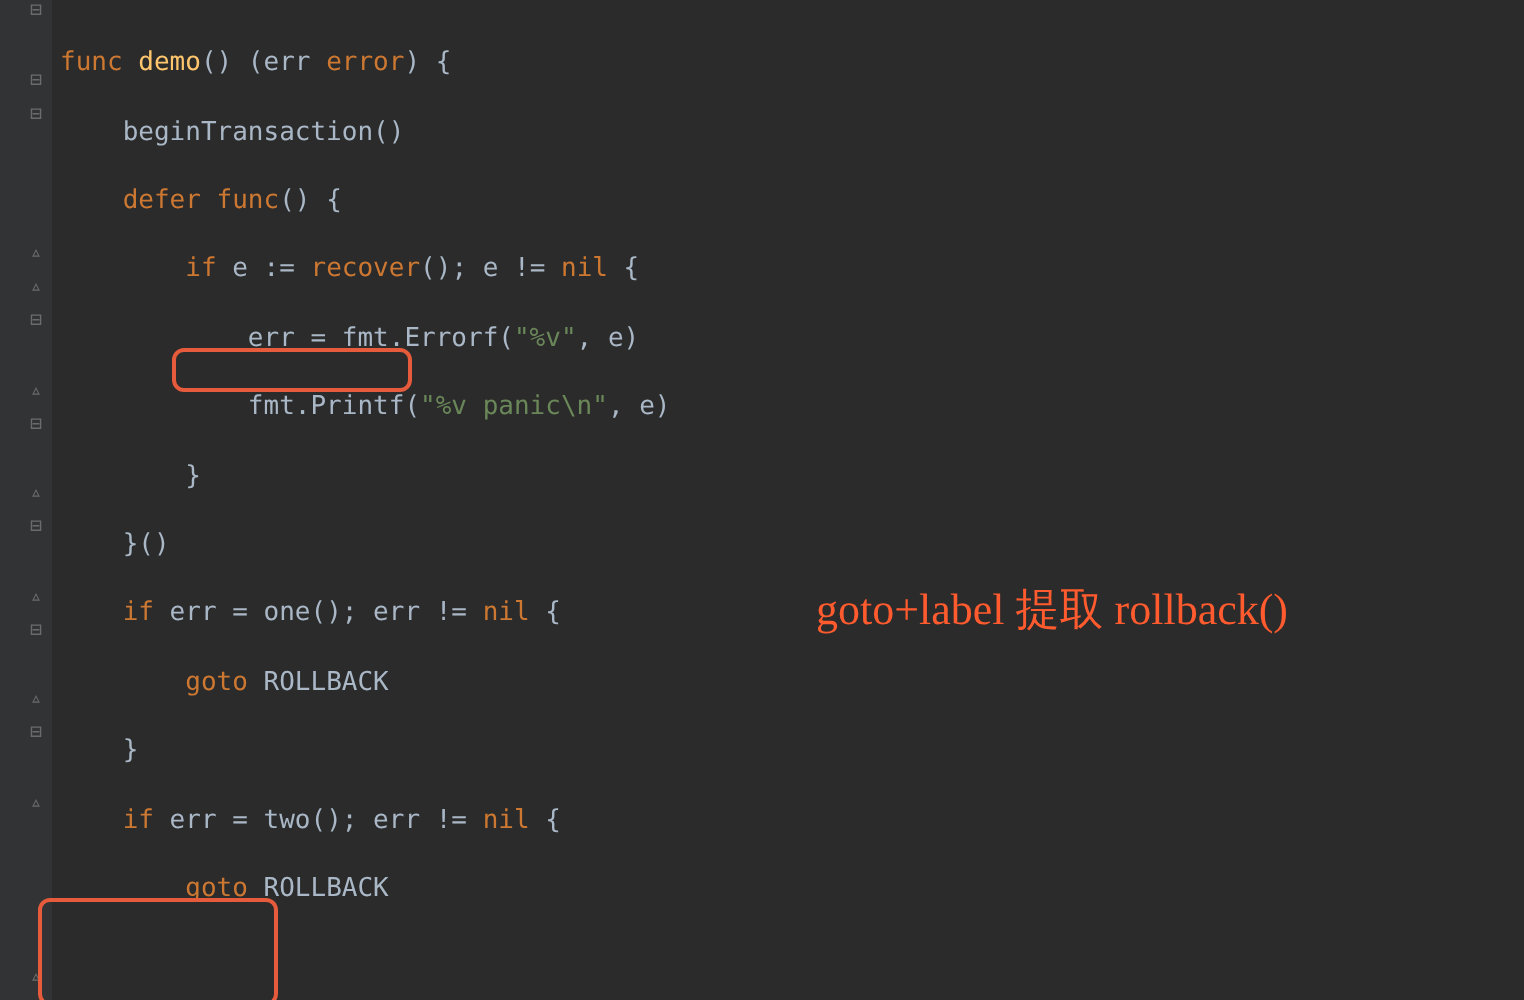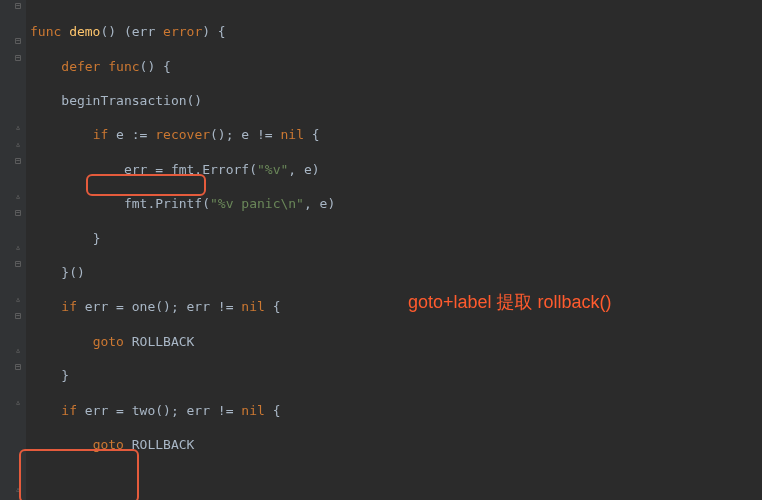--- a/index.html
+++ b/index.html
@@ -50,22 +50,22 @@
   .hl-box {
     position: absolute;
     border: 2.5px solid #e55b3c;
     border-radius: 6px;
     background: transparent;
     pointer-events: none;
   }
   .annotation {
     position: absolute;
     color: #ff5b2e;
-    font-family: Liberation Sans, sans-serif;
-    font-size: 18px;
+    font-family: Liberation Serif, serif;
+    font-size: 22px;
     font-weight: 400;
     pointer-events: none;
   }
 </style>
 </head>
 <body>
 
 <div class="gutter">
   <div class="gutter-icons">
     <span class="fold" style="top:1px">⊟</span>
@@ -82,22 +82,22 @@
     <span class="fold" style="top:311px">⊟</span>
     <span class="fold" style="top:345px">▵</span>
     <span class="fold" style="top:362px">⊟</span>
     <span class="fold" style="top:397px">▵</span>
     <span class="fold" style="top:484px">▵</span>
   </div>
 </div>
 
 <div class="code">
 <span class="ln"><span class="kw">func </span><span class="fn">demo</span><span>() (err </span><span class="kw">error</span><span>) {</span></span>
+<span class="ln">    <span>beginTransaction()</span></span>
 <span class="ln">    <span class="kw">defer func</span><span>() {</span></span>
-<span class="ln">    <span>beginTransaction()</span></span>
 <span class="ln">        <span class="kw">if </span><span>e := </span><span class="builtin">recover</span><span>(); e != </span><span class="kw">nil</span><span> {</span></span>
 <span class="ln">            <span>err = fmt.Errorf(</span><span class="str">"%v"</span><span>, e)</span></span>
 <span class="ln">            <span>fmt.Printf(</span><span class="str">"%v panic\n"</span><span>, e)</span></span>
 <span class="ln">        <span>}</span></span>
 <span class="ln">    <span>}()</span></span>
 <span class="ln">    <span class="kw">if </span><span>err = one(); err != </span><span class="kw">nil</span><span> {</span></span>
 <span class="ln">        <span class="kw">goto </span><span>ROLLBACK</span></span>
 <span class="ln">    <span>}</span></span>
 <span class="ln">    <span class="kw">if </span><span>err = two(); err != </span><span class="kw">nil</span><span> {</span></span>
 <span class="ln">        <span class="kw">goto </span><span>ROLLBACK</span></span>

